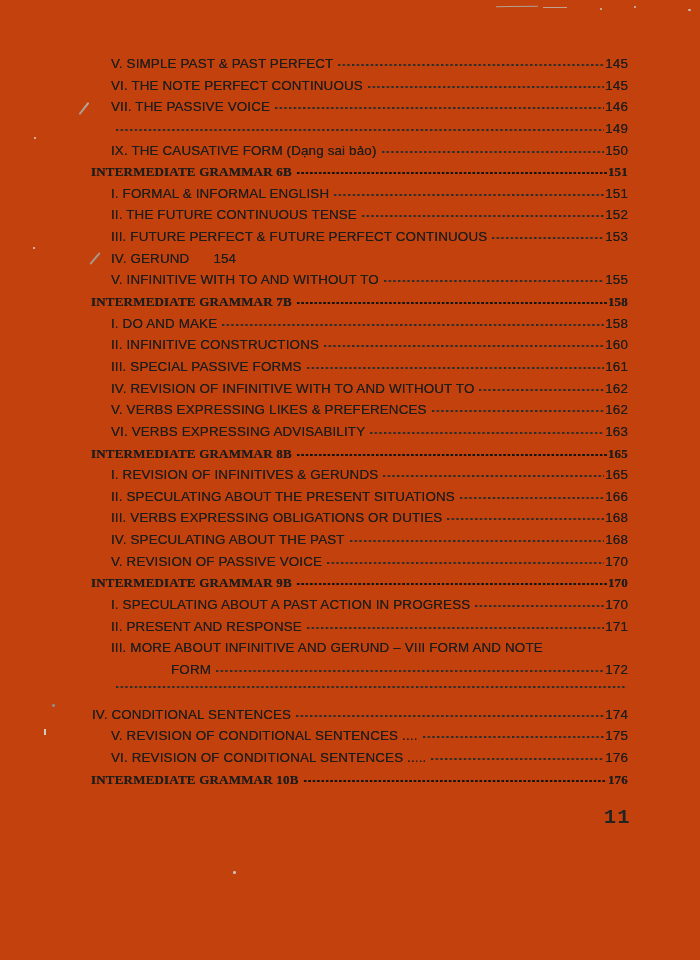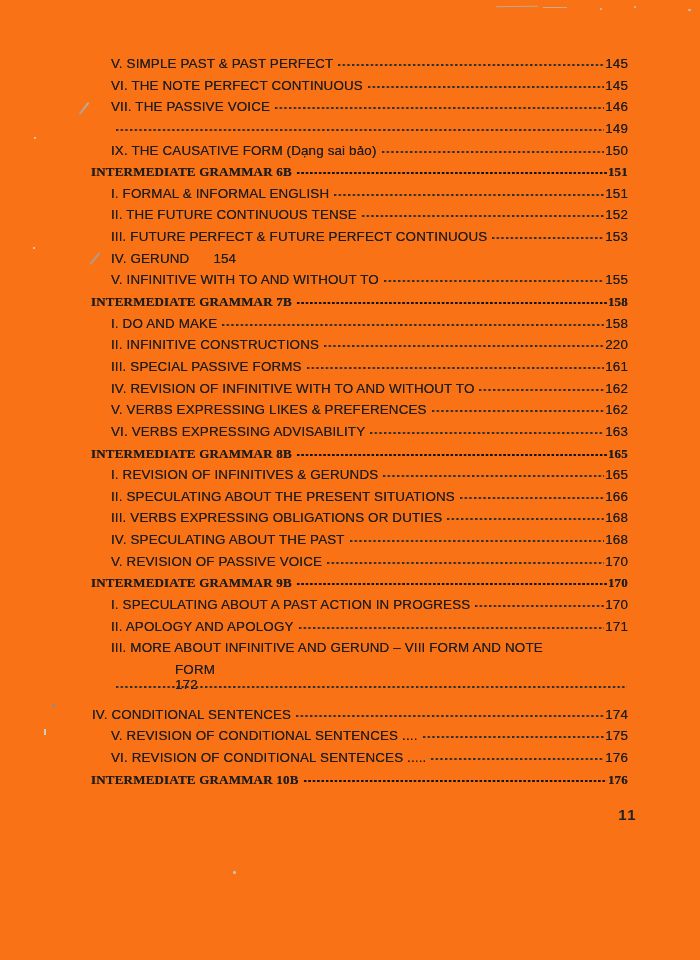--- a/index.html
+++ b/index.html
@@ -1,20 +1,20 @@
 <!DOCTYPE html>
 <html><head>
 <meta charset="utf-8">
 <style>
   html, body { margin: 0; padding: 0; }
   .page {
     position: relative;
     width: 700px;
     height: 960px;
-    background: #f97316;
+    background: #c2410c;
     overflow: hidden;
     font-family: "Liberation Sans", sans-serif;
     color: #1d1d1d;
   }
   .toc {
     position: absolute;
     left: 90px;
     top: 56px;
     width: 538px;
   }
@@ -29,45 +29,45 @@
     text-shadow: 0 0 0.6px rgba(25,25,25,0.75);
   }
   .row.chapter {
     padding-left: 1px;
     font-family: "Liberation Serif", serif;
     font-size: 13px;
     font-weight: 700;
     letter-spacing: 0.2px;
   }
   .row.dedent { padding-left: 2px; }
-  .row.cont { padding-left: 81px; flex-direction: column; }
+  .row.cont { padding-left: 81px; }
   .row.spacer { height: 23px; }
   .row.plain .pnum { margin-left: 24px; }
   .label { flex: 0 0 auto; }
   .dots {
     flex: 1 1 auto;
     height: 6px;
     margin-left: 4px;
     margin-right: 1px;
     background-image: radial-gradient(circle at 2.2px 3px, #2c2c2c 1.05px, rgba(0,0,0,0) 1.35px);
     background-size: 4.7px 6px;
     background-repeat: repeat-x;
   }
   .chapter .dots {
     background-image: radial-gradient(circle at 2.1px 3px, #141414 1.25px, rgba(0,0,0,0) 1.5px);
     background-size: 4.4px 6px;
   }
   .pnum { flex: 0 0 auto; text-align: right; }
   .folio {
     position: absolute;
-    right: 63px;
+    right: 69px;
     top: 806px;
-    font-family: Liberation Sans, sans-serif;
+    font-family: Liberation Mono, monospace;
     font-weight: 700;
-    font-size: 15px;
+    font-size: 20px;
     letter-spacing: 1.5px;
     color: #232323;
   }
   
   .artifact { position: absolute; }
   .dash-a { left: 496px; top: 6px; width: 42px; border-top: 1.6px solid #b3b0a9; transform: rotate(-0.6deg); opacity: 0.85; }
   .dash-b { left: 543px; top: 7px; width: 24px; border-top: 1.4px solid #bfbab3; opacity: 0.8; }
   .speck { border-radius: 50%; background: #c9c6c0; width: 2px; height: 2px; }
   .speck-a { left: 600px; top: 8px; }
   .speck-b { left: 634px; top: 6px; }
@@ -161,21 +161,21 @@
     <span class="pnum">158</span>
   </div>
       <div class="row item">
     <span class="label">I. DO AND MAKE</span>
     <span class="dots"></span>
     <span class="pnum">158</span>
   </div>
       <div class="row item">
     <span class="label">II. INFINITIVE CONSTRUCTIONS</span>
     <span class="dots"></span>
-    <span class="pnum">220</span>
+    <span class="pnum">160</span>
   </div>
       <div class="row item">
     <span class="label">III. SPECIAL PASSIVE FORMS</span>
     <span class="dots"></span>
     <span class="pnum">161</span>
   </div>
       <div class="row item">
     <span class="label">IV. REVISION OF INFINITIVE WITH TO AND WITHOUT TO</span>
     <span class="dots"></span>
     <span class="pnum">162</span>
@@ -224,21 +224,21 @@
     <span class="label">INTERMEDIATE GRAMMAR 9B</span>
     <span class="dots"></span>
     <span class="pnum">170</span>
   </div>
       <div class="row item">
     <span class="label">I. SPECULATING ABOUT A PAST ACTION IN PROGRESS</span>
     <span class="dots"></span>
     <span class="pnum">170</span>
   </div>
       <div class="row item">
-    <span class="label">II. APOLOGY AND APOLOGY</span>
+    <span class="label">II. PRESENT AND RESPONSE</span>
     <span class="dots"></span>
     <span class="pnum">171</span>
   </div>
       <div class="row wrap">
     <span class="label">III. MORE ABOUT INFINITIVE AND GERUND – VIII FORM AND NOTE</span>
 
   </div>
       <div class="row cont">
     <span class="label">FORM</span>
     <span class="dots"></span>

